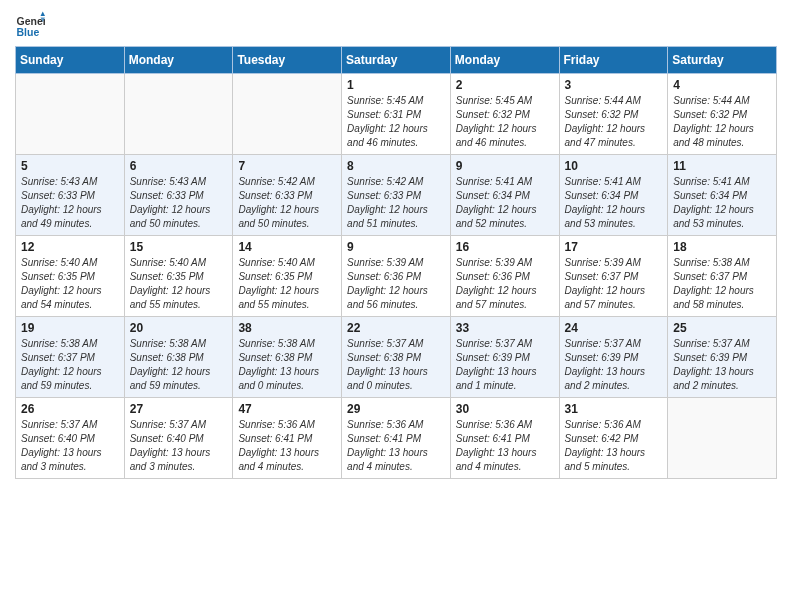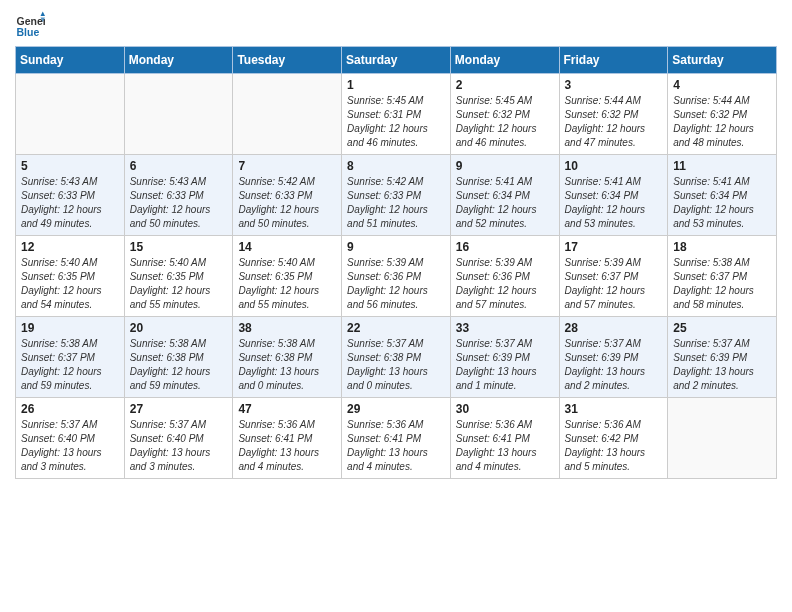--- a/index.html
+++ b/index.html
@@ -280,21 +280,21 @@
 and 0 minutes.</div>
         </td>
         <td>
           <div class="day-number">33</div>
           <div class="day-info" style="white-space: pre-line;">Sunrise: 5:37 AM
 Sunset: 6:39 PM
 Daylight: 13 hours
 and 1 minute.</div>
         </td>
         <td>
-          <div class="day-number">28</div>
+          <div class="day-number">24</div>
           <div class="day-info" style="white-space: pre-line;">Sunrise: 5:37 AM
 Sunset: 6:39 PM
 Daylight: 13 hours
 and 2 minutes.</div>
         </td>
         <td>
           <div class="day-number">25</div>
           <div class="day-info" style="white-space: pre-line;">Sunrise: 5:37 AM
 Sunset: 6:39 PM
 Daylight: 13 hours

